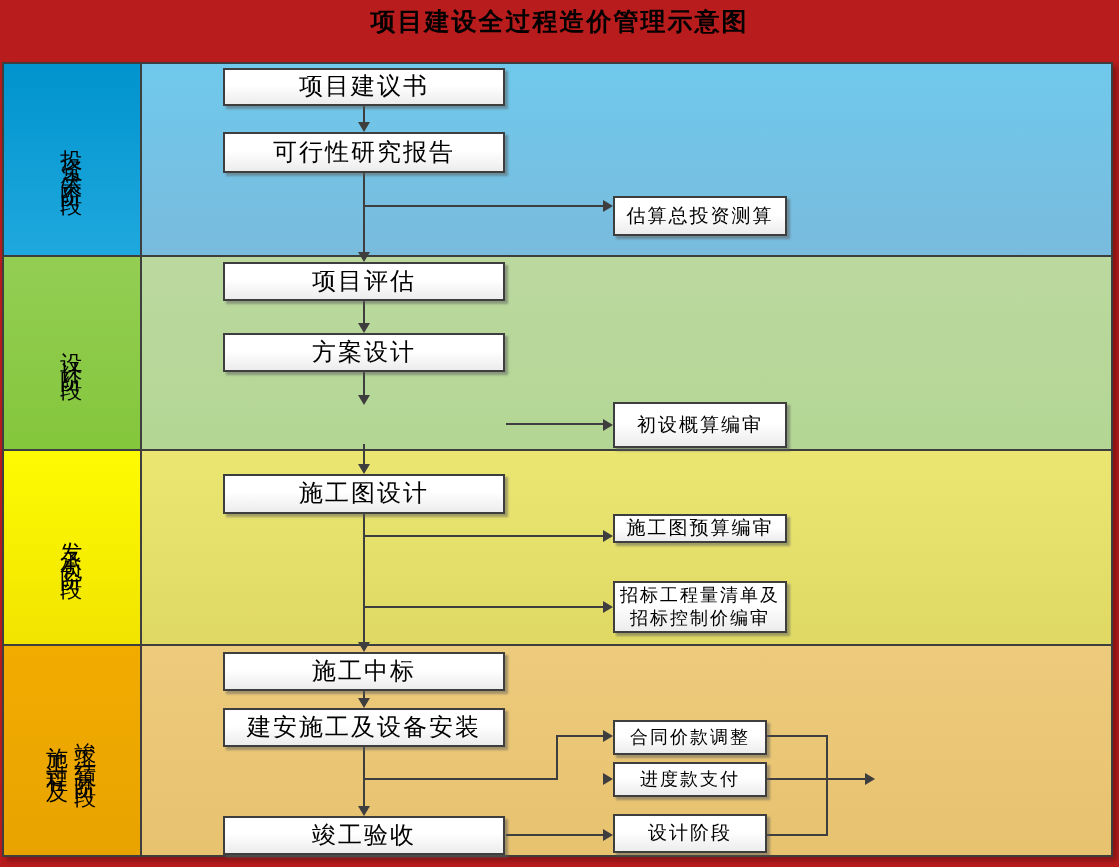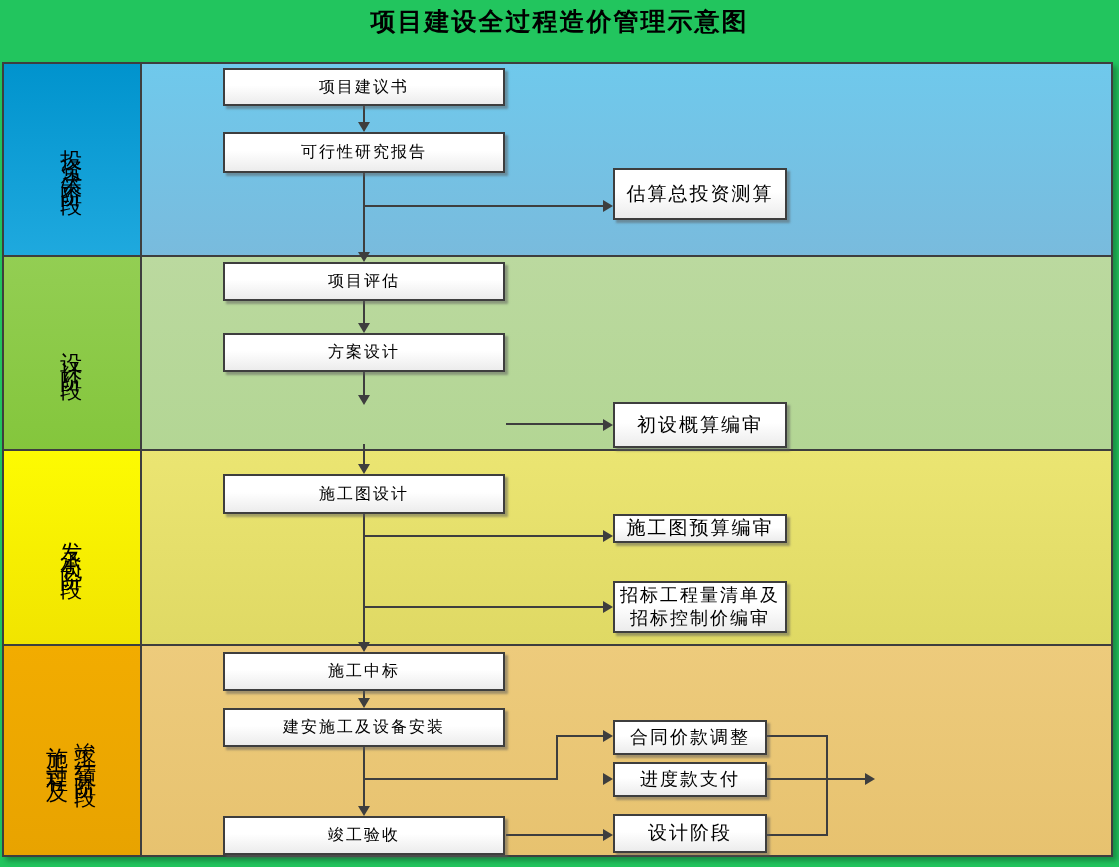--- a/index.html
+++ b/index.html
@@ -1,18 +1,18 @@
 <!DOCTYPE html>
 <html><head>
 <meta charset="utf-8">
 <style>
   html,body{margin:0;padding:0;background:#ffffff;}
   .canvas{
     position:relative; width:1119px; height:867px; overflow:hidden;
-    background:#22c55e;
+    background:#b91c1c;
     font-family:"Liberation Serif","DejaVu Serif",serif;
     color:#000;
   }
   .title{
     position:absolute; top:5px; left:0; width:100%;
     text-align:center; font-size:25px; font-weight:600; letter-spacing:2px;
   }
   .dshadow{
     position:absolute; left:2px; top:62px; width:1111px; height:795px;
     box-shadow:4px 4px 5px rgba(0,0,0,0.28);
@@ -33,21 +33,21 @@
     font-size:22px; letter-spacing:9px; line-height:1.15; white-space:nowrap;
   }
   .cols{display:flex; flex-direction:row; align-items:center; gap:3px;}
   .gl{position:absolute; background:#3E3E3E;}
   .node{
     position:absolute; box-sizing:border-box;
     background:linear-gradient(180deg,#FFFFFF 45%,#ECECEC 100%);
     border:2px solid #3E3E3E;
     box-shadow:3px 3px 2px rgba(90,90,90,0.5);
     display:flex; flex-direction:column; align-items:center; justify-content:center;
-    text-align:center; font-size:16px; letter-spacing:2px; line-height:1.3;
+    text-align:center; font-size:24px; letter-spacing:2px; line-height:1.3;
   }
   .main-node{left:223px; width:282px;}
   .side-node{left:613px; width:174px; font-size:19px;}
   .small-node{left:613px; width:154px; font-size:18px;}
   .line{position:absolute; background:#3E3E3E;}
   .ad{ 
     position:absolute; width:0; height:0;
     border-left:6px solid transparent; border-right:6px solid transparent;
     border-top:10px solid #3E3E3E;
   }
@@ -135,21 +135,21 @@
   <div class="ar" style="left:603px;top:773px;"></div>
   <div class="ar" style="left:603px;top:829px;"></div>
   <div class="ar" style="left:865px;top:773px;"></div>
 
   <div class="node main-node" style="top:68px;height:38px;">
     <span>项目建议书</span>
   </div>
   <div class="node main-node" style="top:132px;height:41px;">
     <span>可行性研究报告</span>
   </div>
-  <div class="node side-node" style="top:168px;height:52px;">
+  <div class="node side-node" style="top:196px;height:40px;">
     <span>估算总投资测算</span>
   </div>
   <div class="node main-node" style="top:262px;height:39px;">
     <span>项目评估</span>
   </div>
   <div class="node main-node" style="top:333px;height:39px;">
     <span>方案设计</span>
   </div>
   <div class="node side-node" style="top:402px;height:46px;">
     <span>初设概算编审</span>

